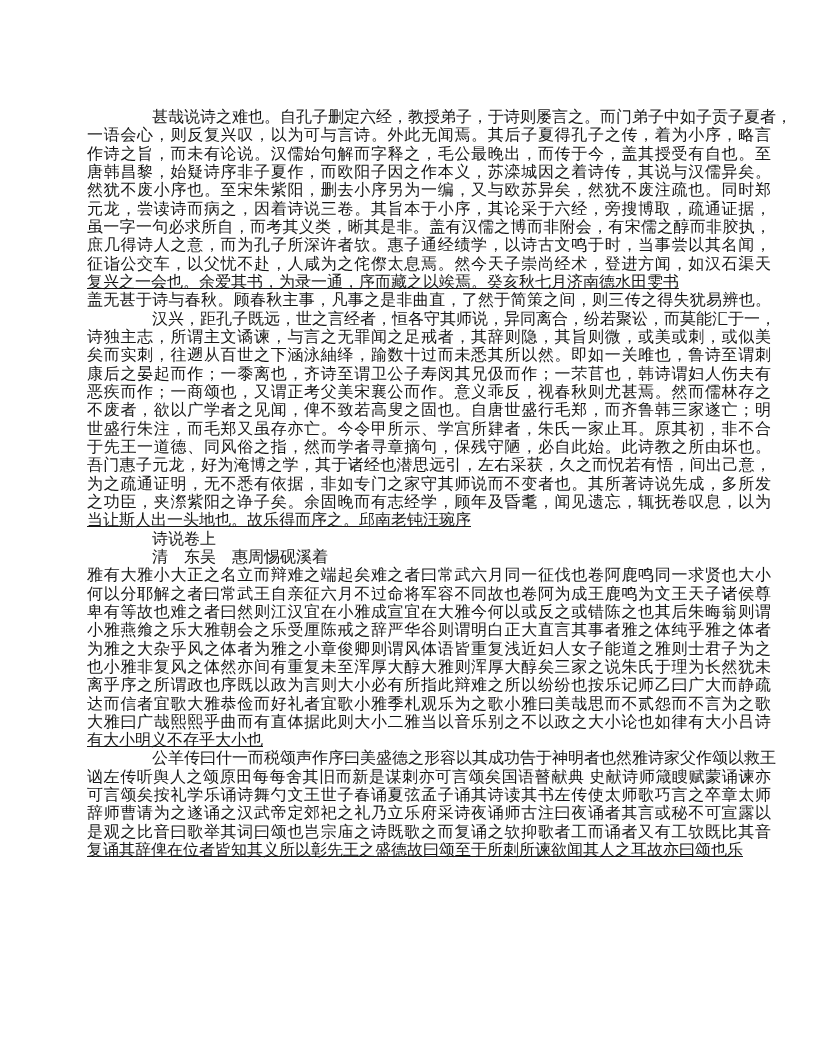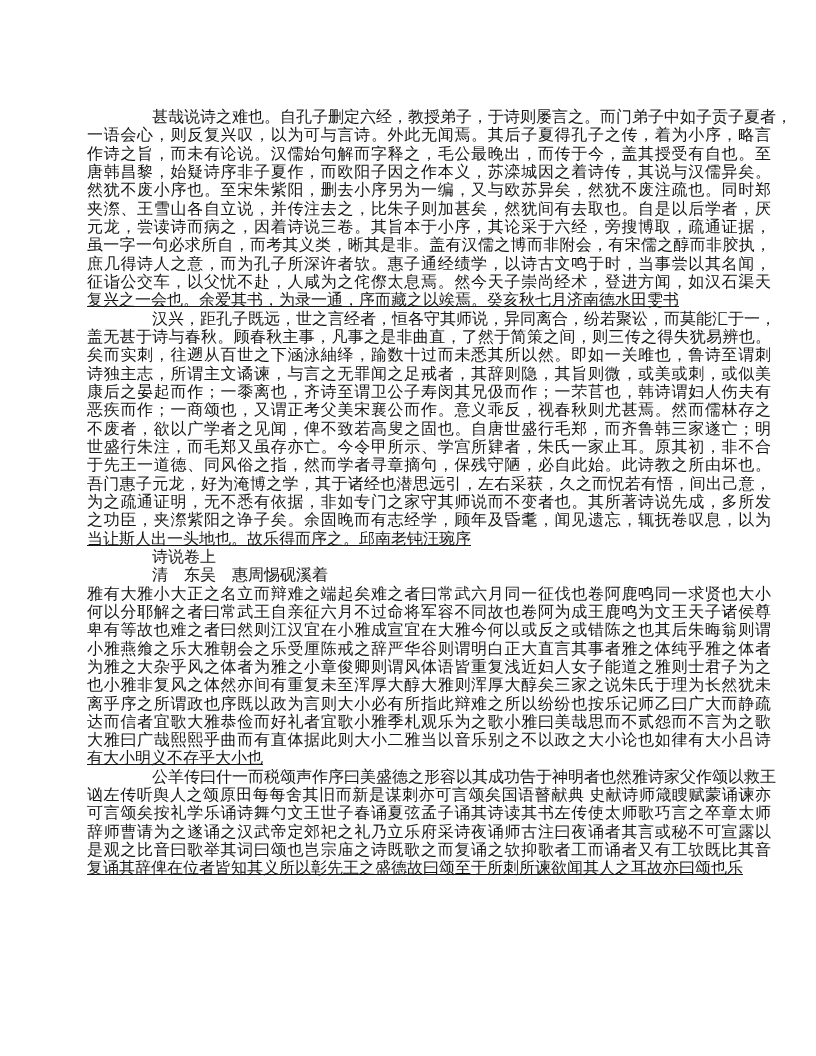--- a/index.html
+++ b/index.html
@@ -44,32 +44,31 @@
 <body>
 
 <div class="sheet">
   <div class="text-block">
     <div class="para">
         <div class="pl pl-first">甚哉说诗之难也。自孔子删定六经，教授弟子，于诗则屡言之。而门弟子中如子贡子夏者，</div>
         <div class="pl">一语会心，则反复兴叹，以为可与言诗。外此无闻焉。其后子夏得孔子之传，着为小序，略言</div>
         <div class="pl">作诗之旨，而未有论说。汉儒始句解而字释之，毛公最晚出，而传于今，盖其授受有自也。至</div>
         <div class="pl">唐韩昌黎，始疑诗序非子夏作，而欧阳子因之作本义，苏滦城因之着诗传，其说与汉儒异矣。</div>
         <div class="pl">然犹不废小序也。至宋朱紫阳，删去小序另为一编，又与欧苏异矣，然犹不废注疏也。同时郑</div>
-        <div class="pl">夹漈、王雪山各自立说，并传注去之，比朱子则加甚矣，然犹间有去取也。自是以后学者，厌</div>
         <div class="pl">元龙，尝读诗而病之，因着诗说三卷。其旨本于小序，其论采于六经，旁搜博取，疏通证据，</div>
         <div class="pl">虽一字一句必求所自，而考其义类，晰其是非。盖有汉儒之博而非附会，有宋儒之醇而非胶执，</div>
         <div class="pl">庶几得诗人之意，而为孔子所深许者欤。惠子通经绩学，以诗古文鸣于时，当事尝以其名闻，</div>
         <div class="pl">征诣公交车，以父忧不赴，人咸为之侘傺太息焉。然今天子崇尚经术，登进方闻，如汉石渠天</div>
         <div class="pl pl-last">复兴之一会也。余爱其书，为录一通，序而藏之以竢焉。癸亥秋七月济南德水田雯书</div>
       </div>
     <div class="para">
+        <div class="pl">盖无甚于诗与春秋。顾春秋主事，凡事之是非曲直，了然于简策之间，则三传之得失犹易辨也。</div>
         <div class="pl pl-first">汉兴，距孔子既远，世之言经者，恒各守其师说，异同离合，纷若聚讼，而莫能汇于一，</div>
-        <div class="pl">盖无甚于诗与春秋。顾春秋主事，凡事之是非曲直，了然于简策之间，则三传之得失犹易辨也。</div>
+        <div class="pl">诗独主志，所谓主文谲谏，与言之无罪闻之足戒者，其辞则隐，其旨则微，或美或刺，或似美</div>
         <div class="pl">矣而实刺，往遡从百世之下涵泳紬绎，踰数十过而未悉其所以然。即如一关雎也，鲁诗至谓刺</div>
-        <div class="pl">诗独主志，所谓主文谲谏，与言之无罪闻之足戒者，其辞则隐，其旨则微，或美或刺，或似美</div>
         <div class="pl">康后之晏起而作；一黍离也，齐诗至谓卫公子寿闵其兄伋而作；一芣苢也，韩诗谓妇人伤夫有</div>
         <div class="pl">恶疾而作；一商颂也，又谓正考父美宋襄公而作。意义乖反，视春秋则尤甚焉。然而儒林存之</div>
         <div class="pl">不废者，欲以广学者之见闻，俾不致若高叟之固也。自唐世盛行毛郑，而齐鲁韩三家遂亡；明</div>
         <div class="pl">世盛行朱注，而毛郑又虽存亦亡。今令甲所示、学宫所肄者，朱氏一家止耳。原其初，非不合</div>
         <div class="pl">于先王一道德、同风俗之指，然而学者寻章摘句，保残守陋，必自此始。此诗教之所由坏也。</div>
         <div class="pl">吾门惠子元龙，好为淹博之学，其于诸经也潜思远引，左右采获，久之而怳若有悟，间出己意，</div>
         <div class="pl">为之疏通证明，无不悉有依据，非如专门之家守其师说而不变者也。其所著诗说先成，多所发</div>
         <div class="pl">之功臣，夹漈紫阳之诤子矣。余固晚而有志经学，顾年及昏耄，闻见遗忘，辄抚卷叹息，以为</div>
         <div class="pl pl-last">当让斯人出一头地也。故乐得而序之。邱南老钝汪琬序</div>
       </div>

